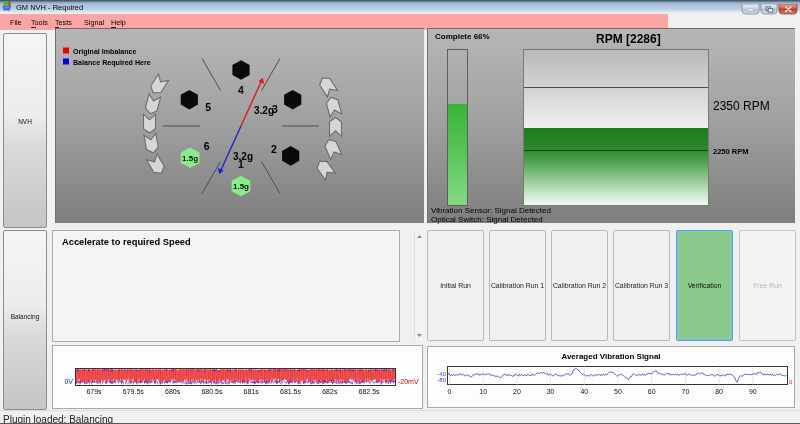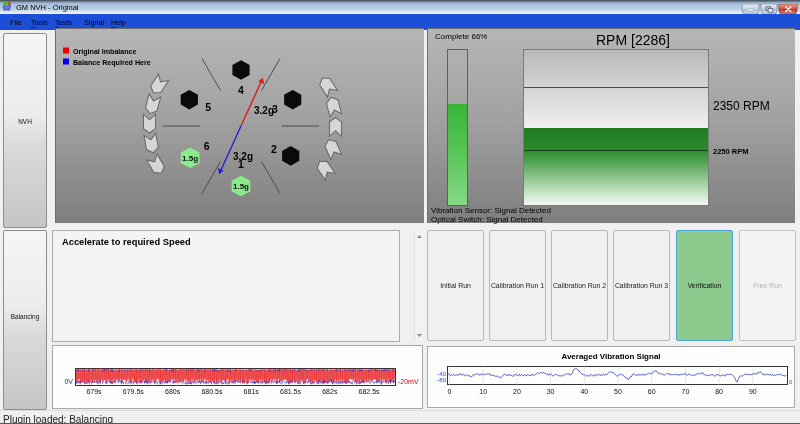--- a/index.html
+++ b/index.html
@@ -7,21 +7,21 @@
 </style></head>
 <body>
 
 <div class="abs" style="left:0;top:0;width:800px;height:14px;background:linear-gradient(180deg,#4d5a68 0%,#4d5a68 6%,#8aa2bb 16%,#a9c1da 30%,#b7cde4 62%,#dce6f1 85%,#f2f3f5 100%)"></div>
 <svg class="abs" style="left:2px;top:1px" width="10" height="10" viewBox="0 0 10 10">
     <rect x="1.5" y="0.5" width="4" height="4.5" fill="#3ec01e"></rect>
     <rect x="5.8" y="0.5" width="3" height="4.5" fill="#a06048"></rect>
     <polygon points="0.5,5 9,5 8,9.5 1.5,9.5" fill="#5560d8"></polygon>
     <rect x="2.5" y="5.8" width="4.5" height="1.6" fill="#7e86ee"></rect>
   </svg>
-<div class="abs" style="left:16px;top:3px;font-size:7.5px;color:#000">GM NVH - Original</div>
+<div class="abs" style="left:16px;top:3px;font-size:7.5px;color:#000">GM NVH - Required</div>
 <div style="position:absolute;left:741px;top:1px;width:57px;height:11px">
 <svg width="57" height="11" viewBox="0 0 57 11">
 <defs>
 <linearGradient id="gb" x1="0" y1="0" x2="0" y2="1">
 <stop offset="0" stop-color="#e9f0f8"></stop>
           <stop offset="0.45" stop-color="#c6d5e4"></stop>
           <stop offset="0.5" stop-color="#adc0d3"></stop>
           <stop offset="1" stop-color="#cfdeed"></stop>
 </linearGradient>
 <linearGradient id="rb" x1="0" y1="0" x2="0" y2="1">
@@ -33,21 +33,21 @@
 </defs>
 <path d="M1,0 h17 v6.5 a3.5,3.5 0 0 1 -3.5,3.5 h-10 a3.5,3.5 0 0 1 -3.5,-3.5 Z" fill="url(#gb)" stroke="#72828f" stroke-width="0.7"></path>
 <path d="M20,0 h16 v6.5 a3.5,3.5 0 0 1 -3.5,3.5 h-9 a3.5,3.5 0 0 1 -3.5,-3.5 Z" fill="url(#gb)" stroke="#72828f" stroke-width="0.7"></path>
 <path d="M38,0 h18 v6.5 a3.5,3.5 0 0 1 -3.5,3.5 h-11 a3.5,3.5 0 0 1 -3.5,-3.5 Z" fill="url(#rb)" stroke="#8a3428" stroke-width="0.7"></path>
 <rect x="6.5" y="4.8" width="6" height="2.2" rx="1.1" fill="#fdfdfd" stroke="#7a8a98" stroke-width="0.5"></rect>
 <rect x="25" y="2.8" width="4.6" height="3.6" fill="none" stroke="#5a6a78" stroke-width="0.9"></rect>
 <rect x="27.2" y="4.6" width="4.6" height="3.6" fill="#eef3f8" stroke="#5a6a78" stroke-width="0.9"></rect>
 <path d="M44.8,3 L49.8,7.4 M49.8,3 L44.8,7.4" stroke="#f4f0ee" stroke-width="1.5" stroke-linecap="round"></path>
 </svg></div>
 
-<div class="abs" style="left:0;top:14px;width:800px;height:16px;background:#1d4ed8;font-size:7.2px;color:#000">
+<div class="abs" style="left:0;top:14px;width:668px;height:16px;background:#fca5a5;font-size:7.2px;color:#000">
 <span class="abs" style="left:10px;top:4px">File</span>
 <span class="abs" style="left:31px;top:4px">Tools</span>
     <span class="abs" style="left:31px;top:12.5px;width:5px;height:1px;background:#222"></span>
 <span class="abs" style="left:55px;top:4px">Tests</span>
     <span class="abs" style="left:55px;top:12.5px;width:4px;height:1px;background:#222"></span>
 <span class="abs" style="left:84px;top:4px">Signal</span>
 <span class="abs" style="left:111px;top:4px">Help</span>
     <span class="abs" style="left:111px;top:12.5px;width:5px;height:1px;background:#222"></span>
 </div>
 
@@ -101,22 +101,22 @@
 <text x="198" y="85" font-size="10" font-weight="bold" fill="#000">3.2g</text>
 <text x="177" y="130.5" font-size="10" font-weight="bold" fill="#000">3.2g</text>
 <rect x="7" y="18.5" width="6" height="6" fill="#ee0000"></rect>
 <text x="17" y="24.5" font-size="7.1" font-weight="bold" fill="#000">Original Imbalance</text>
 <rect x="7" y="29.5" width="6" height="6" fill="#0000ee"></rect>
 <text x="17" y="35.5" font-size="7.1" font-weight="bold" fill="#000">Balance Required Here</text>
 </svg>
 </div>
 
 <div class="abs" style="left:427px;top:28px;width:368px;height:195px;background:linear-gradient(180deg,#b6b6b6,#a2a2a2 45%,#7e7e7e);border-top:1px solid #6e6e6e;border-left:1px solid #6e6e6e">
-<div class="abs" style="left:7px;top:3px;font-size:8px;font-weight:normal;color:#000">Complete 66%</div>
-<div class="abs" style="left:168px;top:3px;font-size:14px;font-weight:normal;color:#000">RPM [2286]</div>
+<div class="abs" style="left:7px;top:3px;font-size:8px;font-weight:bold;color:#000">Complete 66%</div>
+<div class="abs" style="left:168px;top:3px;font-size:12px;font-weight:bold;color:#000">RPM [2286]</div>
 <div class="abs" style="left:19px;top:20px;width:21px;height:157px;border:1px solid #5e5e5e">
   <div class="abs" style="left:0;bottom:0;width:19px;height:101px;background:linear-gradient(180deg,#38b438,#55c455 45%,#86d986)"></div>
 </div>
 <div class="abs" style="left:95px;top:20px;width:186px;height:157px;border:1px solid #7a7a7a;background:linear-gradient(180deg,#b9b9b9,#d4d4d4 25%,#efefef 50%,#fbfbfb 62%)">
   <div class="abs" style="left:0;top:78px;width:184px;height:77px;background:linear-gradient(180deg,#1e7a1e,#2d892d 28%,#57a757 46%,#c9e6c9 85%,#f2f9f2)"></div>
   <div class="abs" style="left:0;top:37px;width:184px;height:1px;background:#4a4a4a"></div>
   <div class="abs" style="left:0;top:100px;width:184px;height:1px;background:#163f16"></div>
 </div>
 <div class="abs" style="left:285px;top:70px;font-size:12px;font-weight:normal;color:#000">2350 RPM</div>
 <div class="abs" style="left:285px;top:118px;font-size:7.5px;font-weight:bold;color:#000">2250 RPM</div>

